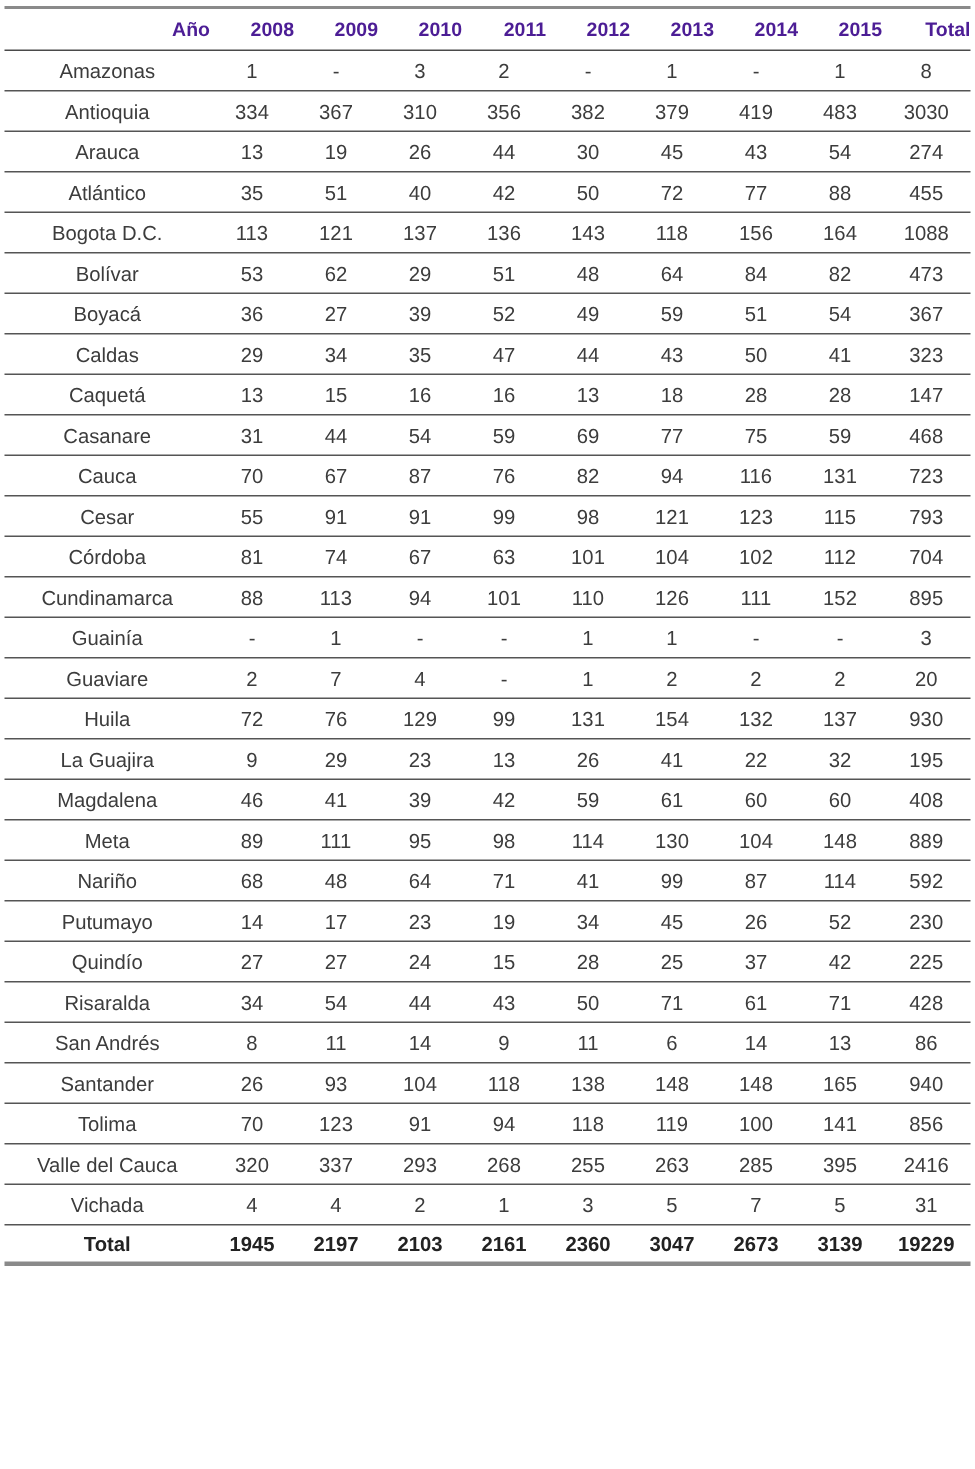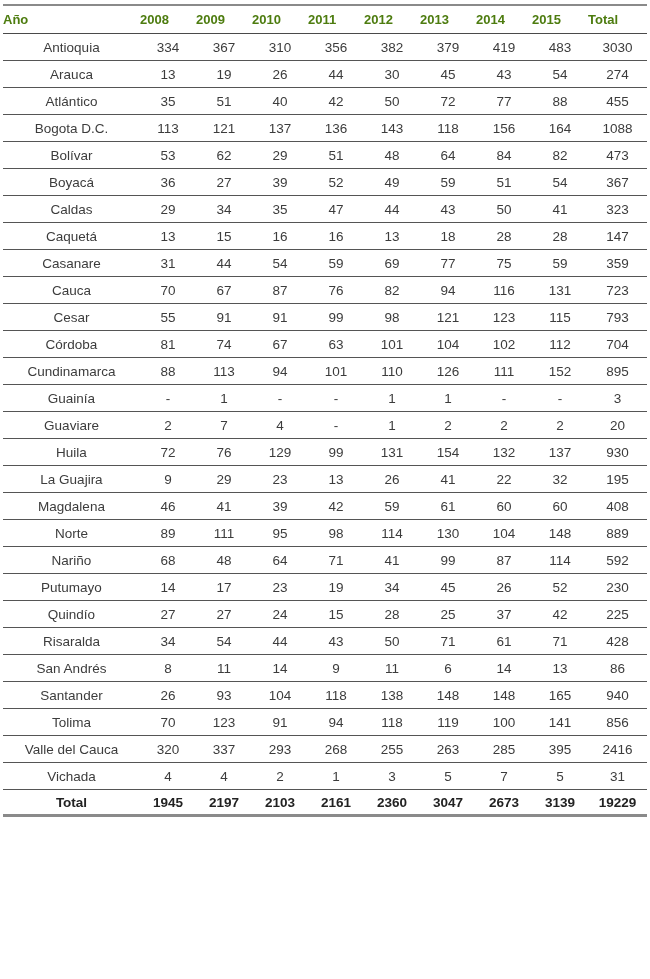--- a/index.html
+++ b/index.html
@@ -28,24 +28,24 @@
     }
     col.c-name { width: 137px; }
     col.c-year { width: 56px; }
     col.c-total { width: 59px; }
     thead tr {
       border-top: 2px solid #8a8a8a;
       border-bottom: 1px solid #4a4a4a;
     }
     th {
       font-weight: bold;
-      color: #4d7c0f;
+      color: #4c1d95;
       height: 27px;
       padding: 0;
-      text-align: left;
+      text-align: right;
       font-size: 13px;
     }
     td {
       text-align: center;
       padding: 0;
       height: 26px;
       border-bottom: 1px solid #555;
       color: #3c3c3c;
       line-height: 15px;
     }
@@ -83,20 +83,32 @@
           <th>2011</th>
           <th>2012</th>
           <th>2013</th>
           <th>2014</th>
           <th>2015</th>
           <th>Total</th>
         </tr>
     </thead>
     <tbody id="table-body">
         <tr>
+          <td>Amazonas</td>
+          <td>1</td>
+          <td>-</td>
+          <td>3</td>
+          <td>2</td>
+          <td>-</td>
+          <td>1</td>
+          <td>-</td>
+          <td>1</td>
+          <td>8</td>
+        </tr>
+        <tr>
           <td>Antioquia</td>
           <td>334</td>
           <td>367</td>
           <td>310</td>
           <td>356</td>
           <td>382</td>
           <td>379</td>
           <td>419</td>
           <td>483</td>
           <td>3030</td>
@@ -188,21 +200,21 @@
         <tr>
           <td>Casanare</td>
           <td>31</td>
           <td>44</td>
           <td>54</td>
           <td>59</td>
           <td>69</td>
           <td>77</td>
           <td>75</td>
           <td>59</td>
-          <td>359</td>
+          <td>468</td>
         </tr>
         <tr>
           <td>Cauca</td>
           <td>70</td>
           <td>67</td>
           <td>87</td>
           <td>76</td>
           <td>82</td>
           <td>94</td>
           <td>116</td>
@@ -299,21 +311,21 @@
           <td>41</td>
           <td>39</td>
           <td>42</td>
           <td>59</td>
           <td>61</td>
           <td>60</td>
           <td>60</td>
           <td>408</td>
         </tr>
         <tr>
-          <td>Norte</td>
+          <td>Meta</td>
           <td>89</td>
           <td>111</td>
           <td>95</td>
           <td>98</td>
           <td>114</td>
           <td>130</td>
           <td>104</td>
           <td>148</td>
           <td>889</td>
         </tr>

